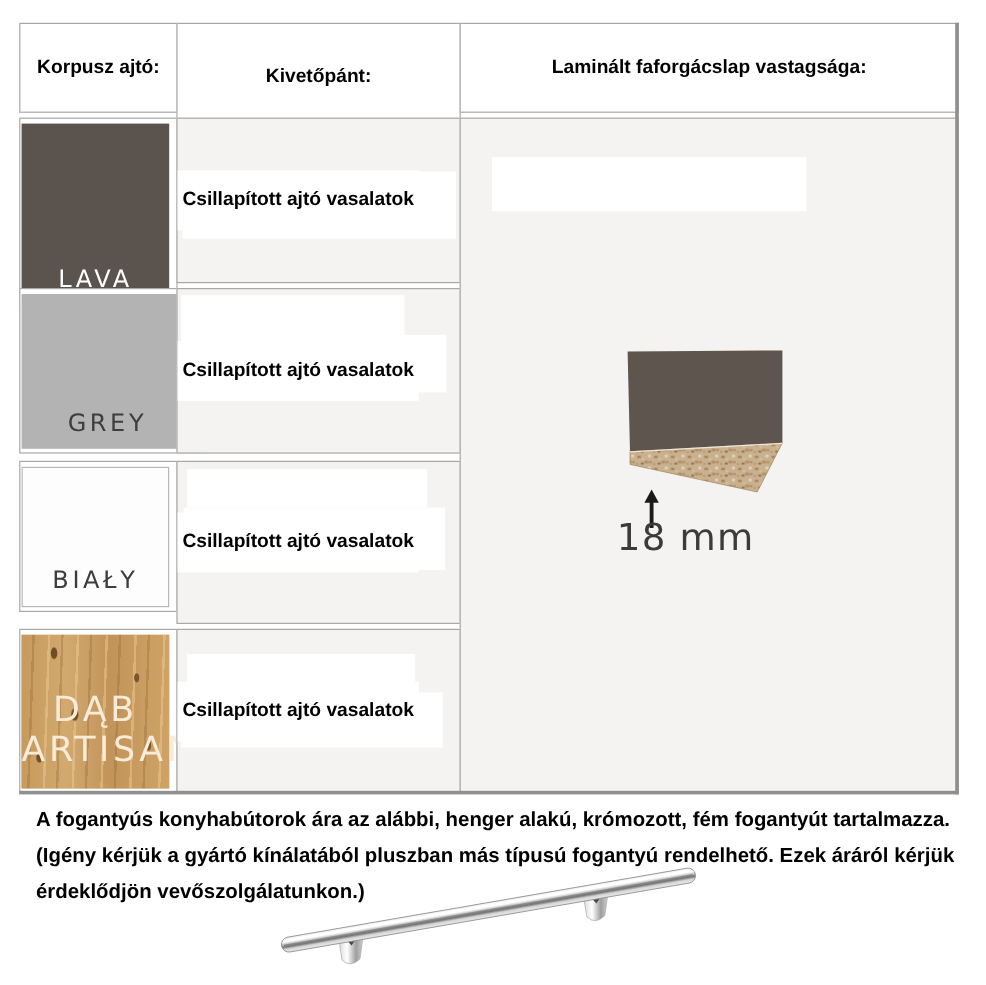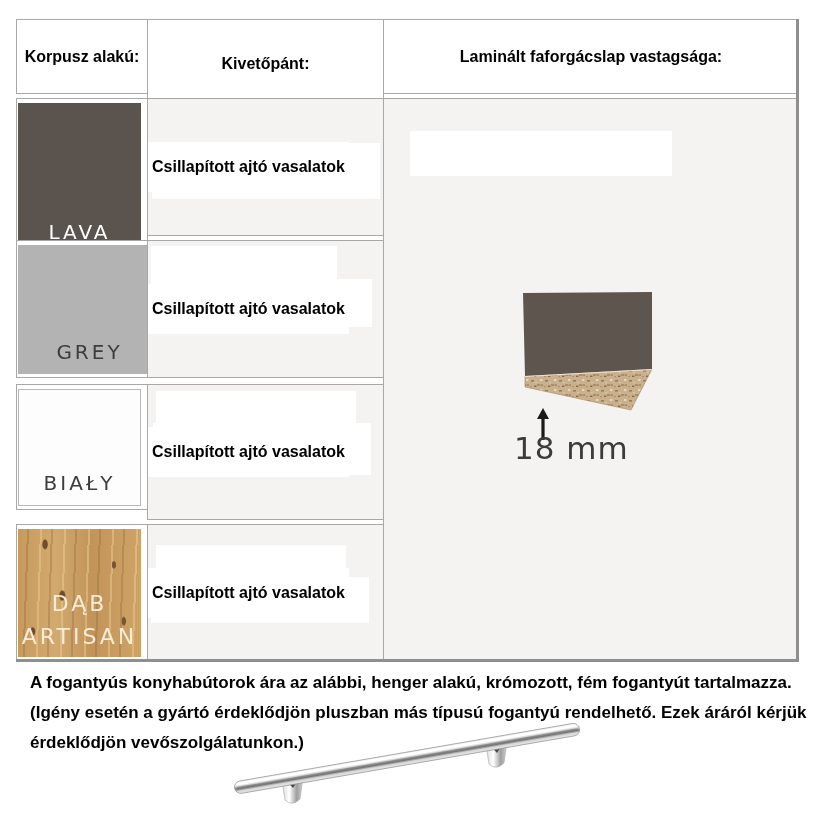--- a/index.html
+++ b/index.html
@@ -24,41 +24,41 @@
       radial-gradient(ellipse 4px 7px at 78% 28%, #7a5630 0 45%, transparent 62%),
       radial-gradient(ellipse 6px 10px at 36% 52%, #6f4d28 0 40%, transparent 60%),
       radial-gradient(ellipse 4px 8px at 86% 72%, #7a5630 0 45%, transparent 62%),
       radial-gradient(ellipse 5px 8px at 12% 80%, #6f4d28 0 40%, transparent 60%),
       repeating-linear-gradient(92deg, rgba(140,100,55,0) 0 9px, rgba(140,100,55,.32) 9px 11px,
         rgba(140,100,55,0) 11px 22px, rgba(235,203,147,.5) 22px 24px),
       linear-gradient(90deg,#c79a5c,#d2a96f 30%,#c2945a 60%,#cfa366);
   }
   .lbl-light{color:#ffffff;}
   .lbl-dark{color:#3d3d3d;}
-  .lbl-cream{color:#f8ecd9;font-size:22px;line-height:33px;bottom:4px;}
+  .lbl-cream{color:#f8ecd9;font-size:29px;line-height:33px;bottom:16px;}
   .hinge-cell{display:flex;align-items:center;}
   .hinge-text{position:relative;z-index:2;font-weight:bold;font-size:16px;
     background:#ffffff;padding:16px 4px;white-space:nowrap;}
   .wp{position:absolute;background:#ffffff;z-index:1;}
   .board-cell{}
   .thickness{position:absolute;left:514px;top:430px;width:160px;
     font-family:"DejaVu Sans",sans-serif;font-size:31px;color:#3b3b3b;letter-spacing:1px;}
   .edge-right{position:absolute;left:796px;top:19px;width:3px;height:643px;background:#8f8f8f;}
   .edge-bottom{position:absolute;left:16px;top:659px;width:783px;height:3px;background:#8f8f8f;}
   .footer-note{position:absolute;left:30px;top:668px;width:782px;
     font-weight:bold;font-size:17px;line-height:30px;}
   svg{position:absolute;}
 </style>
 </head>
 <body>
 
 <div class="canvas">
 
   <div class="cell hcell" style="left:16px;top:19px;width:132px;height:75px;">
-    <span>Korpusz alakú:</span>
+    <span>Korpusz ajtó:</span>
   </div>
   <div class="cell hcell" style="left:147px;top:19px;width:237px;height:90px;">
     <span>Kivetőpánt:</span>
   </div>
   <div class="cell hcell" style="left:383px;top:19px;width:416px;height:75px;">
     <span>Laminált faforgácslap vastagsága:</span>
   </div>
 
   <div class="cell colcell" style="left:16px;top:98px;width:132px;height:160px;">
     <div class="swatch swatch-lava">
@@ -132,21 +132,21 @@
     <rect x="11.4" y="11" width="3.2" height="23" fill="#1a1a1a"></rect>
   </svg>
 
   <div class="thickness">18 mm</div>
 
   <div class="edge-right"></div>
   <div class="edge-bottom"></div>
 
   <div class="footer-note">
     <div>A fogantyús konyhabútorok ára az alábbi, henger alakú, krómozott, fém fogantyút tartalmazza.</div>
-    <div>(Igény esetén a gyártó érdeklődjön pluszban más típusú fogantyú rendelhető. Ezek áráról kérjük</div>
+    <div>(Igény kérjük a gyártó kínálatából pluszban más típusú fogantyú rendelhető. Ezek áráról kérjük</div>
     <div>érdeklődjön vevőszolgálatunkon.)</div>
   </div>
 
   <svg style="left:218px;top:708px;" width="400" height="108" viewBox="0 0 400 108">
     <defs>
       <linearGradient id="barGrad" x1="0" y1="0" x2="0" y2="1">
         <stop offset="0" stop-color="#efefef"></stop>
         <stop offset="0.28" stop-color="#ffffff"></stop>
         <stop offset="0.5" stop-color="#ababab"></stop>
         <stop offset="0.62" stop-color="#767676"></stop>

